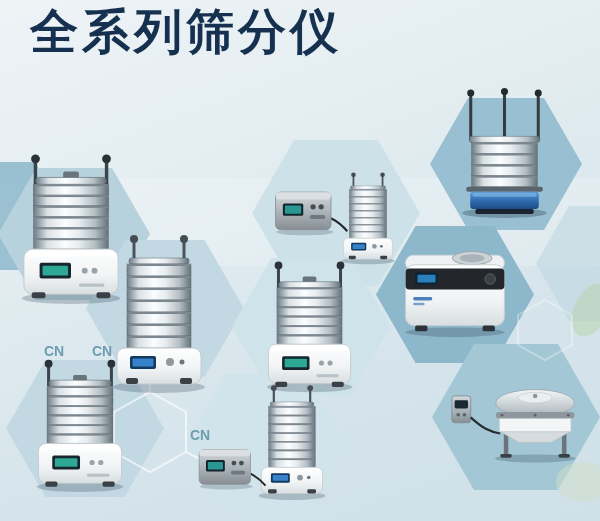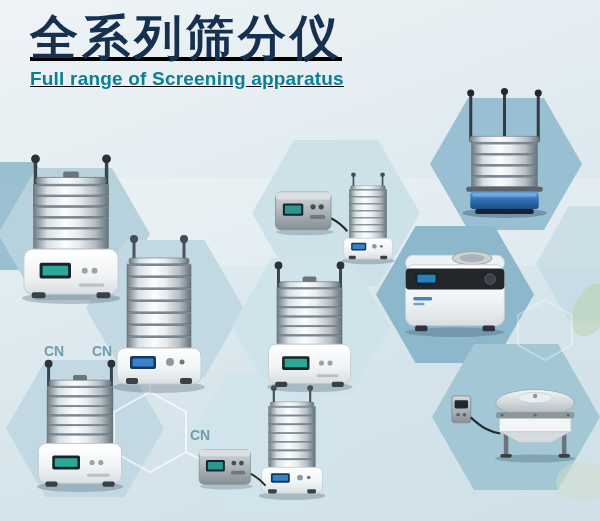--- a/index.html
+++ b/index.html
@@ -6,21 +6,21 @@
   .stage{
     position:relative;width:600px;height:521px;overflow:hidden;
     background:linear-gradient(160deg,#eef3f6 0%,#e3edf1 35%,#d5e4eb 70%,#cfe0e8 100%);
     font-family:"Liberation Sans",sans-serif;
   }
   .band{position:absolute;left:0;top:178px;width:600px;height:88px;background:rgba(255,255,255,0.20);}
   .hex{position:absolute;clip-path:polygon(25% 0%,75% 0%,100% 50%,75% 100%,25% 100%,0% 50%);}
   .machine{position:absolute;}
   .machine svg{display:block;width:100%;height:100%;}
   .decor-svg{position:absolute;left:0;top:0;}
-  .header{position:absolute;left:30px;top:12px;z-index:20;text-decoration:underline;}
+  .header{position:absolute;left:30px;top:6px;z-index:20;}
   .title-zh{font-size:48px;font-weight:700;color:#16304f;letter-spacing:4px;line-height:1.1;}
   .title-en{font-size:19px;font-weight:700;color:#0a7f95;margin-top:3px;letter-spacing:0.2px;}
   .leaf{position:absolute;border-radius:50%;}
 </style>
 </head>
 <body>
 
 <svg width="0" height="0" style="position:absolute" aria-hidden="true">
 <defs>
   <linearGradient id="metalH" x1="0" y1="0" x2="1" y2="0">
@@ -294,16 +294,15 @@
   </div>
 
   <div class="machine" style="left:450px;top:378px;width:130px;height:85px" aria-label="round-vibrating-separator">
     <svg viewBox="0 0 145 95">
         <use href="#sym-sepE"></use>
       </svg>
   </div>
 
   <div class="header">
     <div class="title-zh">全系列筛分仪</div>
-    <div class="title-en">Full range of Screening apparatus</div>
   </div>
 
 </div>
 
 </body></html>

